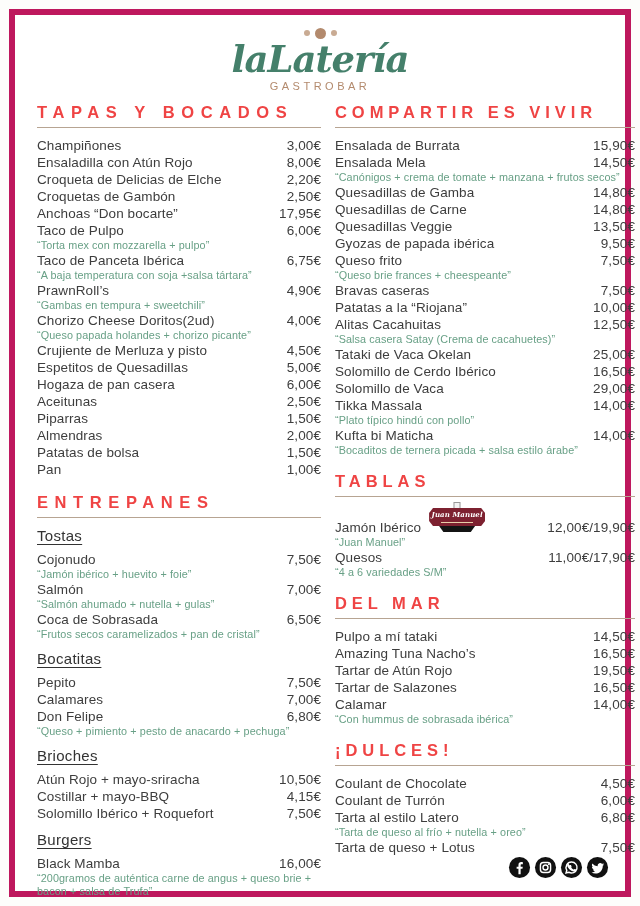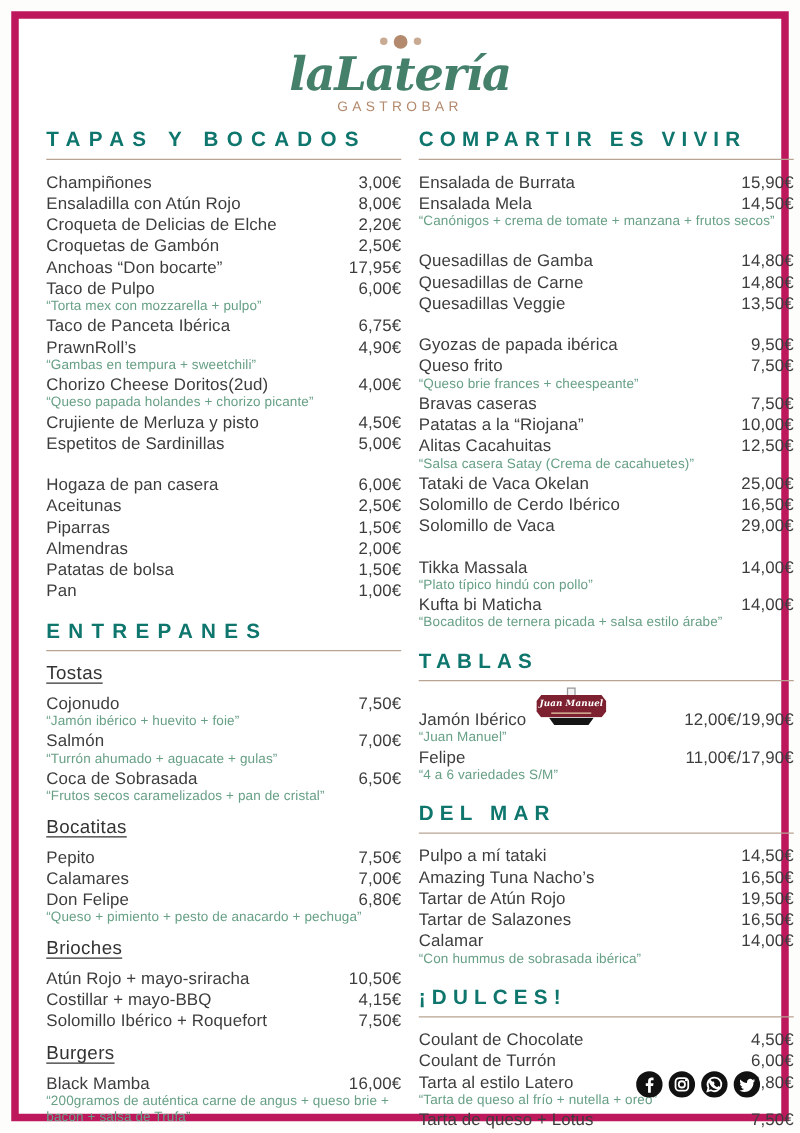--- a/index.html
+++ b/index.html
@@ -27,34 +27,34 @@
     font-size:11px;letter-spacing:3.5px;color:#b38a6d;margin-top:1px;
     font-weight:400;
   }
   
   .col{position:absolute;top:88px;}
   .col-left{left:22px;width:284px;}
   .col-right{left:320px;width:300px;}
   .menu-section{margin-bottom:15px;}
   .sec-title{
     margin:0 0 9px 0;padding:0 0 5px 0;
-    font-size:16.5px;font-weight:700;color:#0f766e;
+    font-size:16.5px;font-weight:700;color:#ef4444;
     letter-spacing:0.40em;white-space:nowrap;
     border-bottom:1px solid #b7a492;
   }
   .col-right .sec-title{letter-spacing:0.30em;}
   .subheading{
     font-size:15px;color:#333;margin:9px 0 7px 0;
     text-decoration:underline;text-underline-offset:3px;letter-spacing:0.3px;
   }
   .item-row{
     display:flex;justify-content:space-between;align-items:baseline;
     font-size:13.5px;line-height:17px;color:#3d3d3d;letter-spacing:0.1px;
   }
-  .item-row.gap{margin-top:16px;}
+  .item-row.gap{margin-top:0;}
   .item-name{flex:0 1 auto;}
   .item-price{margin-left:auto;white-space:nowrap;}
   .item-note{
     font-size:10.8px;line-height:13px;color:#68a086;letter-spacing:0.1px;
   }
   
   .jm-badge{
     display:inline-block;position:relative;vertical-align:middle;
     width:56px;height:26px;margin-left:8px;flex:0 0 auto;
   }
@@ -123,36 +123,37 @@
         </div>
         <div class="item-row">
           <span class="item-name">Taco de Pulpo</span>
           <span class="item-price">6,00€</span>
         </div>
         <div class="item-note">“Torta mex con mozzarella + pulpo”</div>
         <div class="item-row">
           <span class="item-name">Taco de Panceta Ibérica</span>
           <span class="item-price">6,75€</span>
         </div>
+        <div class="item-note">“A baja temperatura con soja +salsa tártara”</div>
         <div class="item-row">
           <span class="item-name">PrawnRoll’s</span>
           <span class="item-price">4,90€</span>
         </div>
         <div class="item-note">“Gambas en tempura + sweetchili”</div>
         <div class="item-row">
           <span class="item-name">Chorizo Cheese Doritos(2ud)</span>
           <span class="item-price">4,00€</span>
         </div>
         <div class="item-note">“Queso papada holandes + chorizo picante”</div>
         <div class="item-row">
           <span class="item-name">Crujiente de Merluza y pisto</span>
           <span class="item-price">4,50€</span>
         </div>
         <div class="item-row">
-          <span class="item-name">Espetitos de Sardinillas</span>
+          <span class="item-name">Espetitos de Quesadillas</span>
           <span class="item-price">5,00€</span>
         </div>
         <div class="item-row gap">
           <span class="item-name">Hogaza de pan casera</span>
           <span class="item-price">6,00€</span>
         </div>
         <div class="item-row">
           <span class="item-name">Aceitunas</span>
           <span class="item-price">2,50€</span>
         </div>
@@ -178,21 +179,21 @@
         <div class="subheading">Tostas</div>
         <div class="item-row">
           <span class="item-name">Cojonudo</span>
           <span class="item-price">7,50€</span>
         </div>
         <div class="item-note">“Jamón ibérico + huevito + foie”</div>
         <div class="item-row">
           <span class="item-name">Salmón</span>
           <span class="item-price">7,00€</span>
         </div>
-        <div class="item-note">“Turrón ahumado + aguacate + gulas”</div>
+        <div class="item-note">“Salmón ahumado + nutella + gulas”</div>
         <div class="item-row">
           <span class="item-name">Coca de Sobrasada</span>
           <span class="item-price">6,50€</span>
         </div>
         <div class="item-note">“Frutos secos caramelizados + pan de cristal”</div>
         <div class="subheading">Bocatitas</div>
         <div class="item-row">
           <span class="item-name">Pepito</span>
           <span class="item-price">7,50€</span>
         </div>
@@ -301,21 +302,21 @@
           <span class="item-name">Jamón Ibérico</span>
           <span class="jm-badge">
             <span class="jm-tab"></span>
             <span class="jm-shield">Juan Manuel</span>
             <span class="jm-ribbon"></span>
           </span>
           <span class="item-price">12,00€/19,90€</span>
         </div>
         <div class="item-note">“Juan Manuel”</div>
         <div class="item-row">
-          <span class="item-name">Felipe</span>
+          <span class="item-name">Quesos</span>
           <span class="item-price">11,00€/17,90€</span>
         </div>
         <div class="item-note">“4 a 6 variedades S/M”</div>
       </section>
       <section class="menu-section">
         <h2 class="sec-title">DEL MAR</h2>
         <div class="item-row">
           <span class="item-name">Pulpo a mí tataki</span>
           <span class="item-price">14,50€</span>
         </div>

